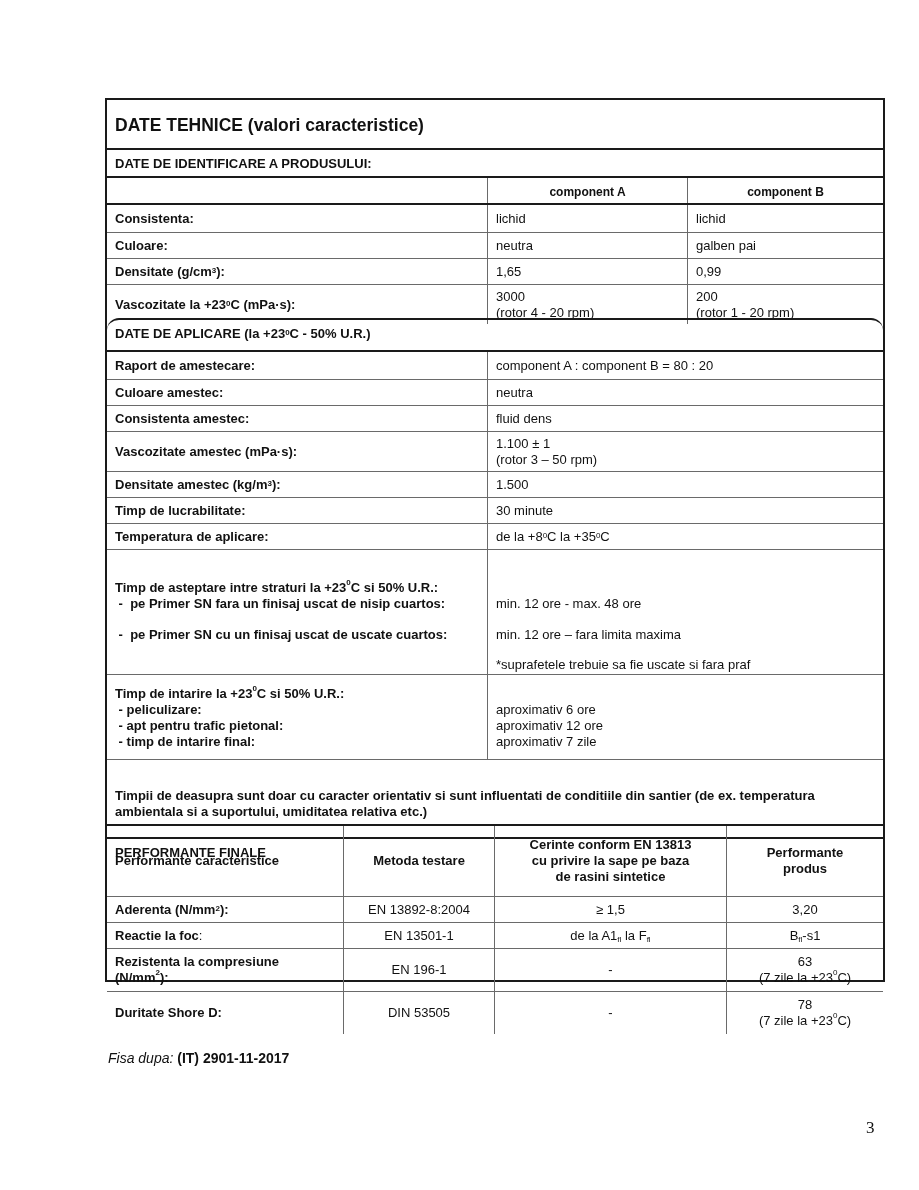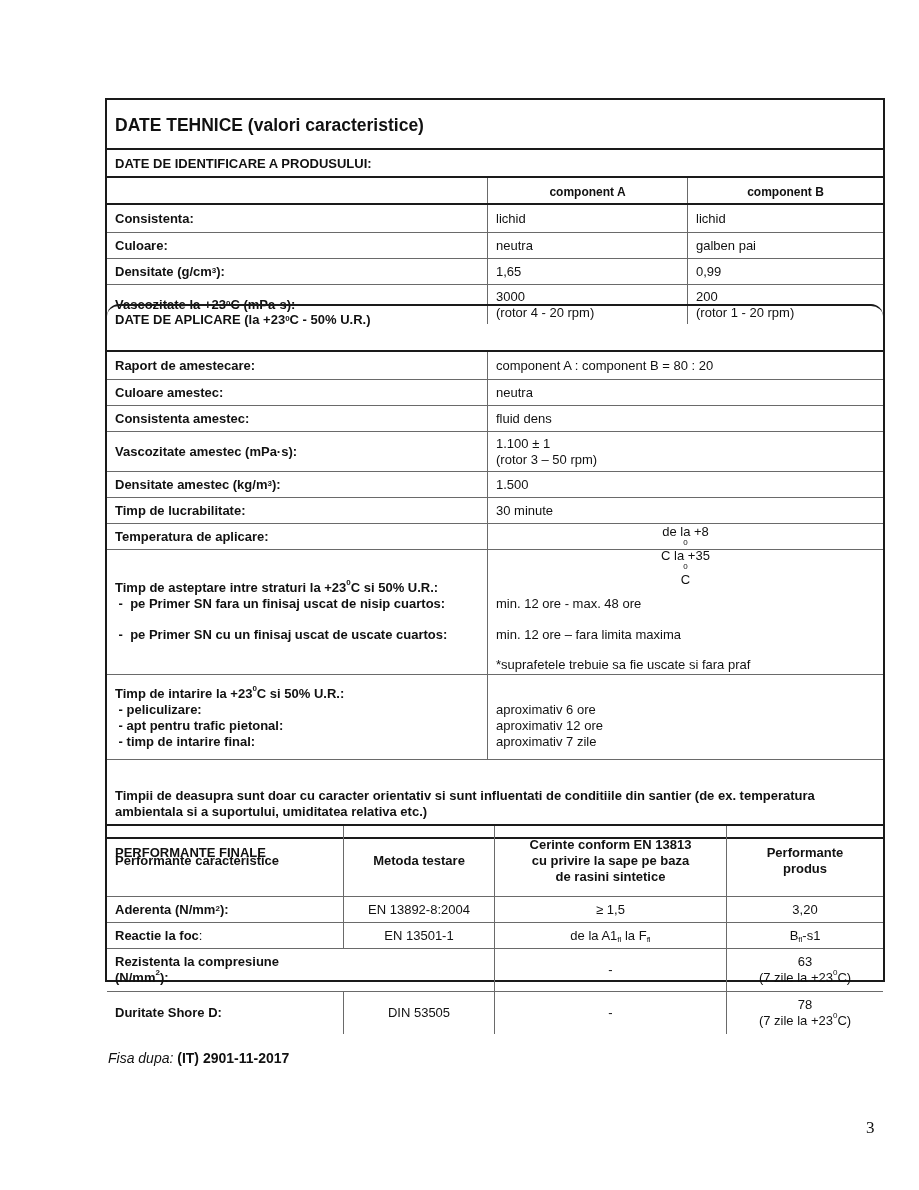--- a/index.html
+++ b/index.html
@@ -76,21 +76,21 @@
         </div>
     </div>
     <div class="cell vl" style="left:580px;right:0;">
       <div class="stack">
           <span>200</span>
           <span>(rotor 1 - 20 rpm)</span>
         </div>
     </div>
   </div>
 
-  <div class="row thick" style="top:204px;height:30px;border-radius:12px;">
+  <div class="row thick" style="top:218px;height:30px;border-radius:12px;">
     <div class="cell sechead" style="left:0;right:0;">
       <span>DATE DE APLICARE (la +23</span>
         <sup>0</sup>
         <span>C - 50% U.R.)</span>
     </div>
   </div>
 
   <div class="row thick" style="top:250px;height:29px;">
     <div class="cell b" style="left:0;width:380px;">Raport de amestecare:</div>
     <div class="cell vl" style="left:380px;right:0;">component A : component B =  80 : 20</div>
@@ -125,21 +125,21 @@
     <div class="cell vl" style="left:380px;right:0;">1.500</div>
   </div>
 
   <div class="row" style="top:397px;height:26px;">
     <div class="cell b" style="left:0;width:380px;">Timp de lucrabilitate:</div>
     <div class="cell vl" style="left:380px;right:0;">30 minute</div>
   </div>
 
   <div class="row" style="top:423px;height:26px;">
     <div class="cell b" style="left:0;width:380px;">Temperatura de aplicare:</div>
-    <div class="cell vl" style="left:380px;right:0;flex-direction:column;">
+    <div class="cell vl" style="left:380px;right:0;">
       <span>de la +8</span>
         <sup>0</sup>
         <span>C la +35</span>
         <sup>0</sup>
         <span>C</span>
     </div>
   </div>
 
   <div class="row" style="top:449px;height:125px;">
     <div class="cell b" style="left:0;width:380px;align-items:flex-start;">
@@ -212,20 +212,21 @@
     </div>
   </div>
 
   <div class="row" style="top:848px;height:43px;">
     <div class="cell b" style="left:0;width:236px;">
       <div class="stack">
         <span>Rezistenta la compresiune</span>
         <span><span>(N/mm</span><sup>2</sup><span>):</span></span>
       </div>
     </div>
+    <div class="cell vl center" style="left:236px;width:151px;">EN 196-1</div>
     <div class="cell vl center" style="left:387px;width:232px;">-</div>
     <div class="cell vl center" style="left:619px;right:0;">
       <div class="stack" style="align-items:center;">
         <span>63</span>
         <span><span>(7 zile la +23</span><sup>0</sup><span>C)</span></span>
       </div>
     </div>
   </div>
 
   <div class="row" style="top:891px;height:43px;">

